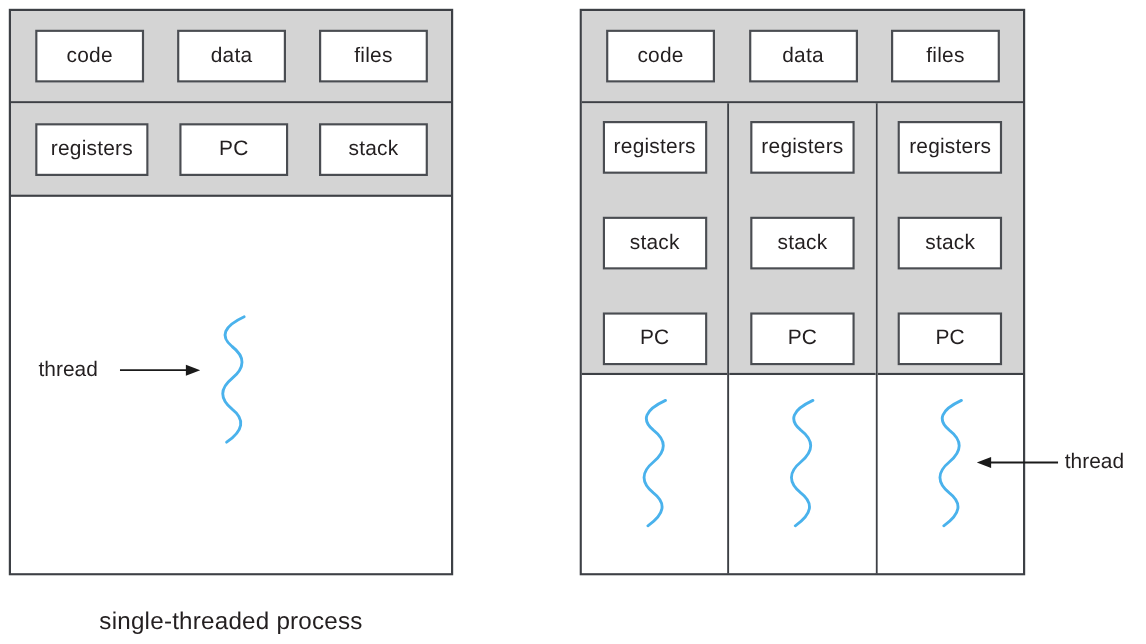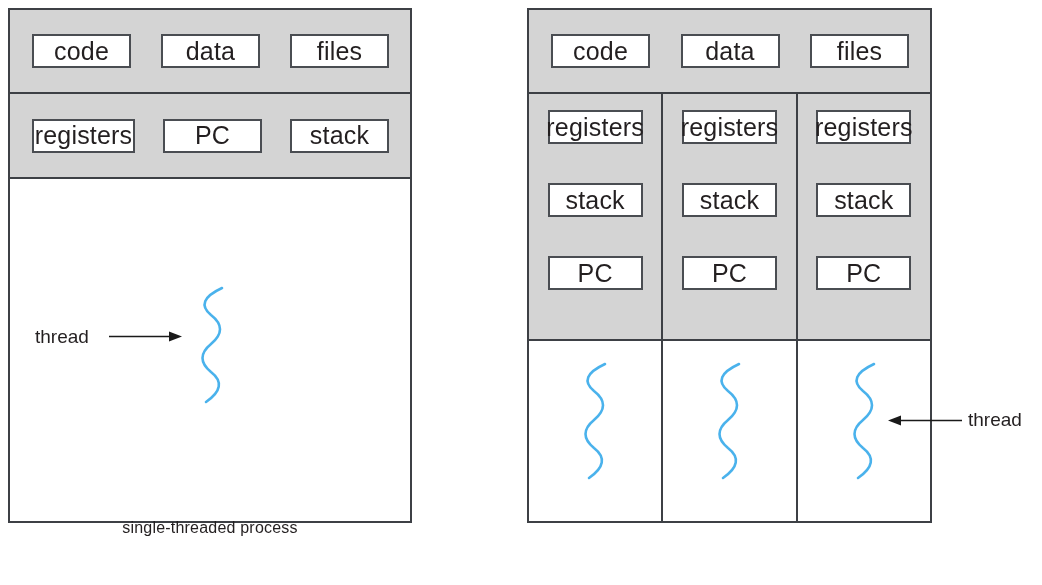--- a/index.html
+++ b/index.html
@@ -34,27 +34,27 @@
     align-items: center;
     justify-content: space-between;
     padding: 0 21px 0 22px;
   }
   .band-header { height: 84px; }
   .band-state  { height: 85px; }
 
   .cell {
     box-sizing: border-box;
     width: 99px;
-    height: 34px;
+    height: 48px;
     background: #ffffff;
     border: 2px solid #4a4d52;
     display: flex;
     align-items: center;
     justify-content: center;
-    font-size: 25px;
+    font-size: 19px;
     letter-spacing: 0.2px;
   }
   .cell.wide { width: 103px; }
 
   .thread-area {
     position: relative;
     height: 342px;
     background: #ffffff;
   }
   .thread-label {
@@ -94,23 +94,23 @@
   .col-white {
     flex: 1 1 auto;
     background: #ffffff;
     display: flex;
     justify-content: center;
   }
   .col-white svg { margin-top: 20px; }
 
   .caption {
     position: absolute;
-    top: 519px;
+    top: 552px;
     text-align: center;
-    font-size: 16px;
+    font-size: 22px;
     letter-spacing: 0.2px;
   }
   .caption-left  { left: 8px;   width: 404px; }
   .caption-right { left: 527px; width: 405px; }
 
   .thread-right-label {
     position: absolute;
     left: 968px;
     top: 409px;
     font-size: 19px;

